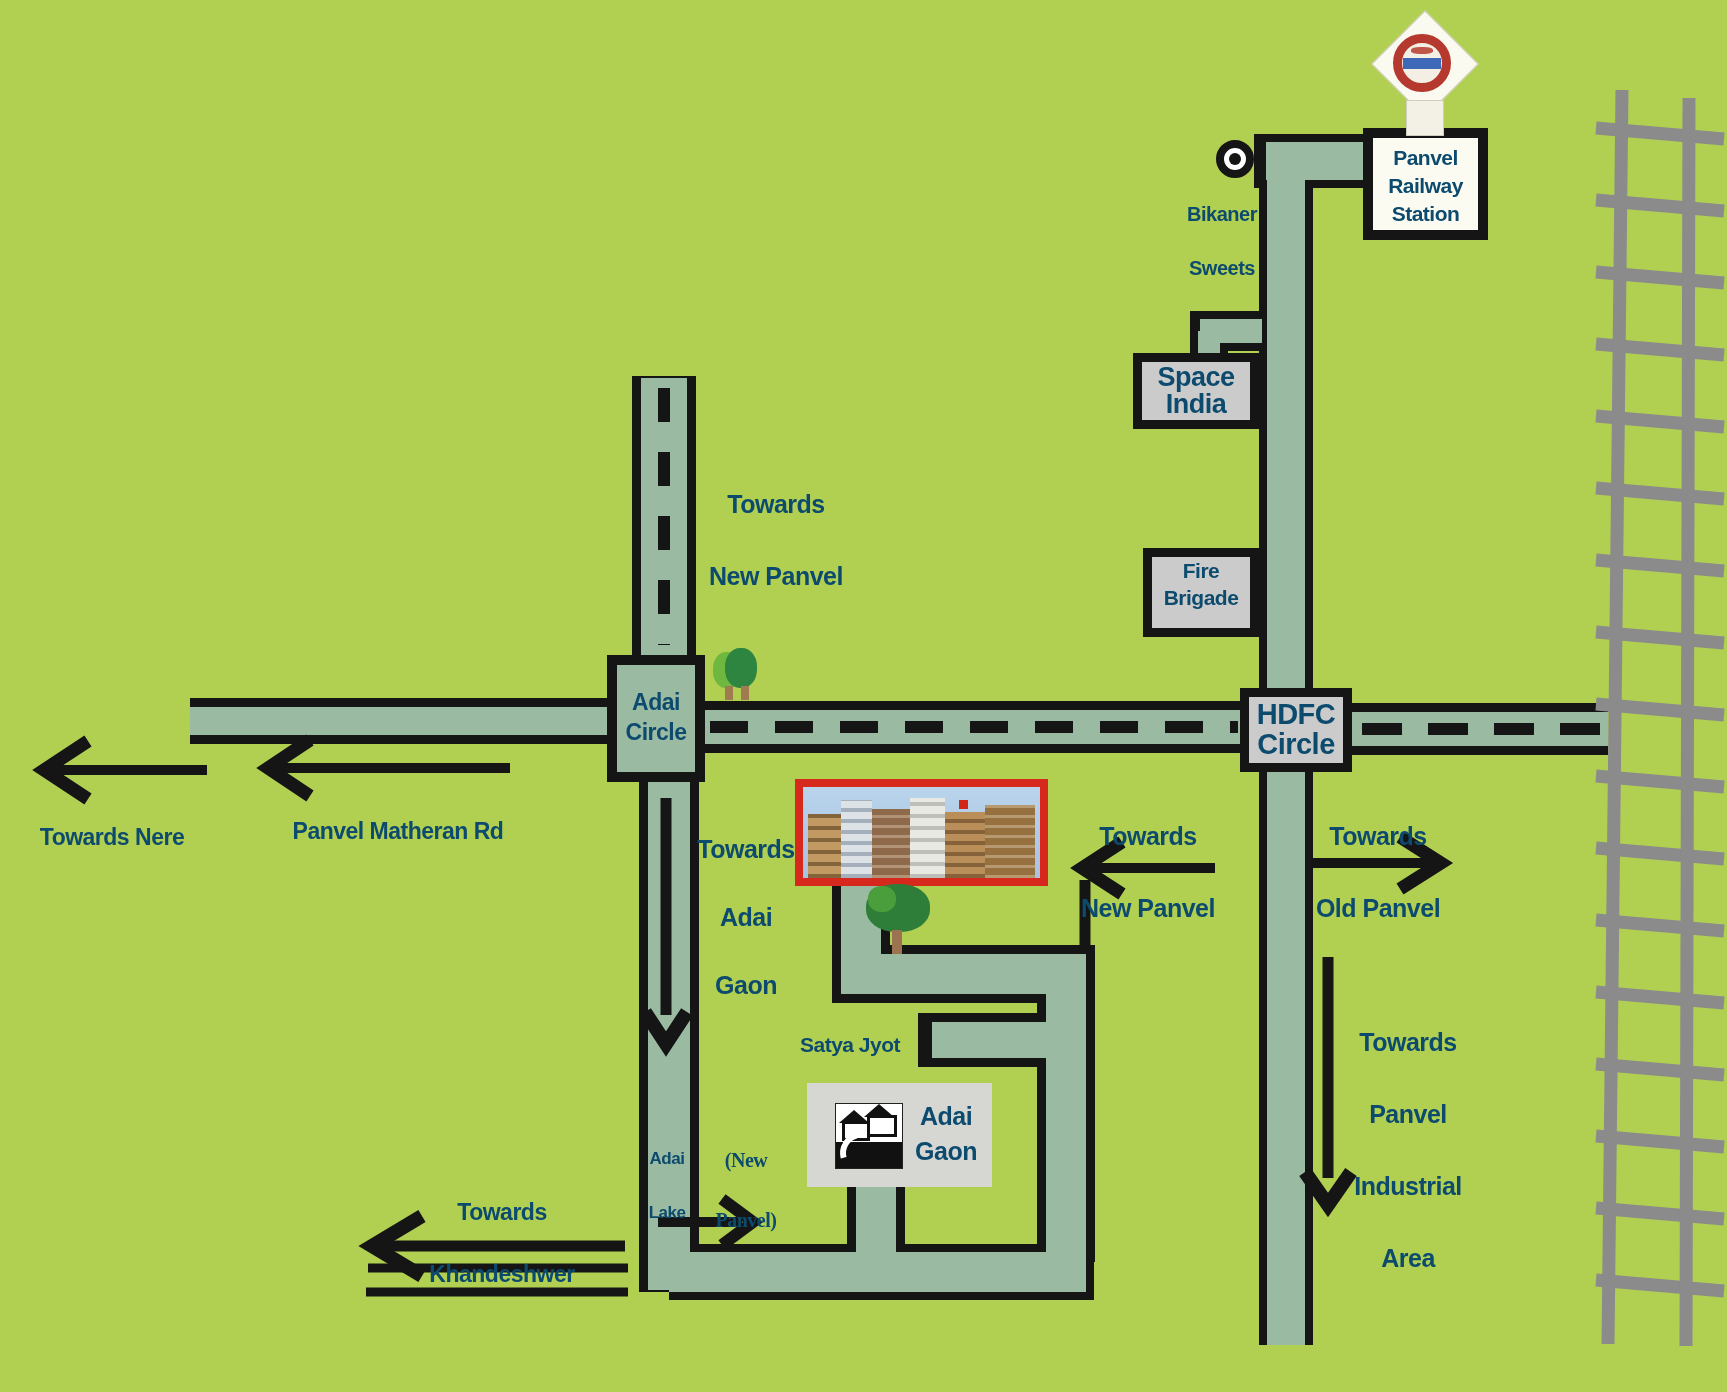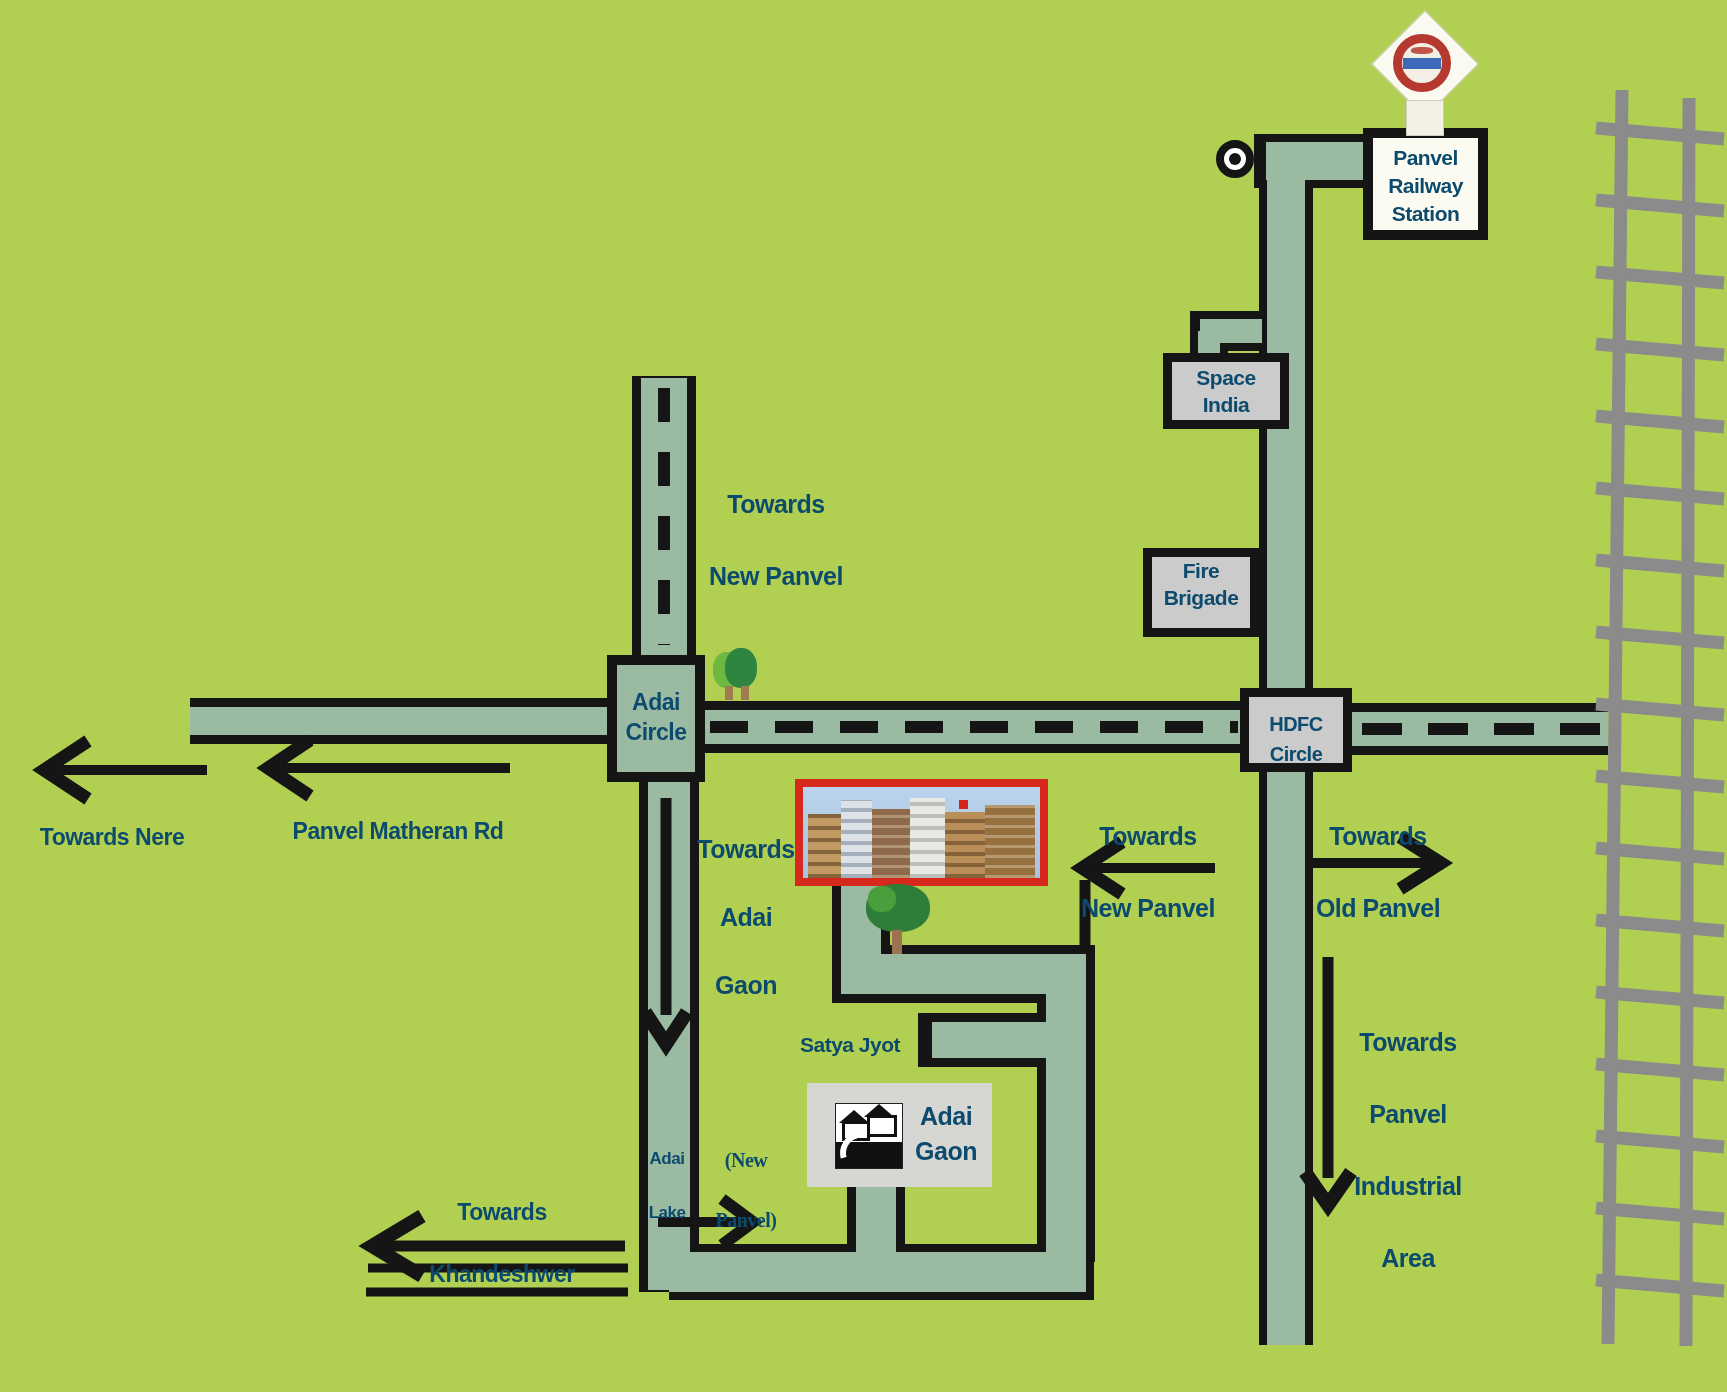--- a/index.html
+++ b/index.html
@@ -6,23 +6,23 @@
   #map{position:relative;width:1727px;height:1392px;background:#b1d052;overflow:hidden;
        font-family:"Liberation Sans",sans-serif;color:#0c4a6e;}
   #roadlayer{position:absolute;left:0;top:0;z-index:1;}
   .lbl{position:absolute;z-index:3;font-weight:bold;text-align:center;
        letter-spacing:-0.5px;line-height:1.3;white-space:pre-line;}
   .box{position:absolute;z-index:2;box-sizing:border-box;background:#cbcbcb;border:9px solid #151515;
        font-weight:bold;text-align:center;letter-spacing:-0.5px;}
   
   #station-box{left:1363px;top:128px;width:125px;height:112px;background:#fcfbf2;border-width:10px;
        font-size:21px;line-height:28px;padding-top:6px;z-index:2;}
-  #space-box{left:1163px;top:353px;width:126px;height:76px;font-size:21px;line-height:27px;padding-top:2px;}
+  #space-box{left:1133px;top:353px;width:126px;height:76px;font-size:27px;line-height:27px;padding-top:2px;}
   #fire-box{left:1143px;top:548px;width:116px;height:89px;font-size:21px;line-height:27px;padding-top:0;}
-  #hdfc-box{left:1240px;top:688px;width:112px;height:84px;font-size:20px;line-height:30px;padding-top:12px;}
+  #hdfc-box{left:1240px;top:688px;width:112px;height:84px;font-size:29px;line-height:30px;padding-top:2px;}
   #adai-circle-box{left:607px;top:655px;width:98px;height:127px;background:#9abaa2;border-width:10px;
        font-size:23px;line-height:30px;padding-top:22px;}
   
   #logo-box{position:absolute;left:832px;top:694px;width:170px;height:87px;background:#ffffff;z-index:3;}
   #logo-sq{position:absolute;left:53px;top:5px;width:63px;height:58px;background:#161616;border-radius:3px;}
   .lg{position:absolute;}
   #logo-caption{position:absolute;left:0;top:63px;width:170px;text-align:center;
        font-weight:bold;font-size:16px;letter-spacing:-0.5px;}
   
   #photo{position:absolute;left:795px;top:779px;width:253px;height:107px;z-index:3;box-sizing:border-box;
@@ -235,20 +235,24 @@
     <span class="trunk" style="left:12px;top:38px;width:8px;height:14px;"></span>
     <span class="trunk" style="left:28px;top:38px;width:8px;height:14px;"></span>
   </div>
 
   <div class="tree" style="left:866px;top:884px;width:68px;height:70px;">
     <span class="canopy" style="left:0;top:0;width:64px;height:48px;background:#2e7d38;"></span>
     <span class="canopy" style="left:2px;top:2px;width:28px;height:26px;background:#4a9e3c;"></span>
     <span class="trunk" style="left:26px;top:46px;width:10px;height:24px;background:#9c7350;"></span>
   </div>
 
+  <div class="lbl" style="left:1152px;top:174px;width:140px;font-size:20px;line-height:27px;">
+    <div>Bikaner</div>
+    <div>Sweets</div>
+  </div>
 
   <div class="lbl" style="left:646px;top:450px;width:260px;font-size:25px;line-height:36px;">
     <div>Towards</div>
     <div>New Panvel</div>
   </div>
 
   <div class="lbl" style="left:288px;top:787px;width:220px;font-size:23px;">
     <div>Panvel Matheran Rd</div>
   </div>
 

